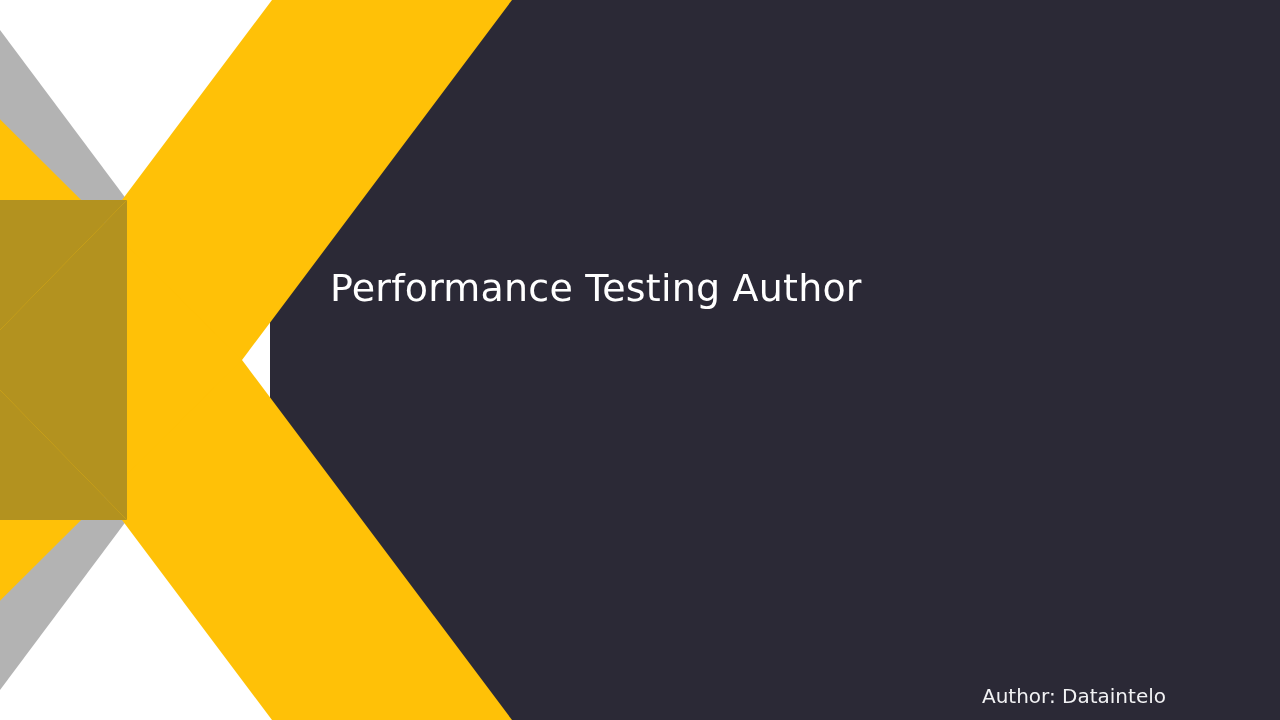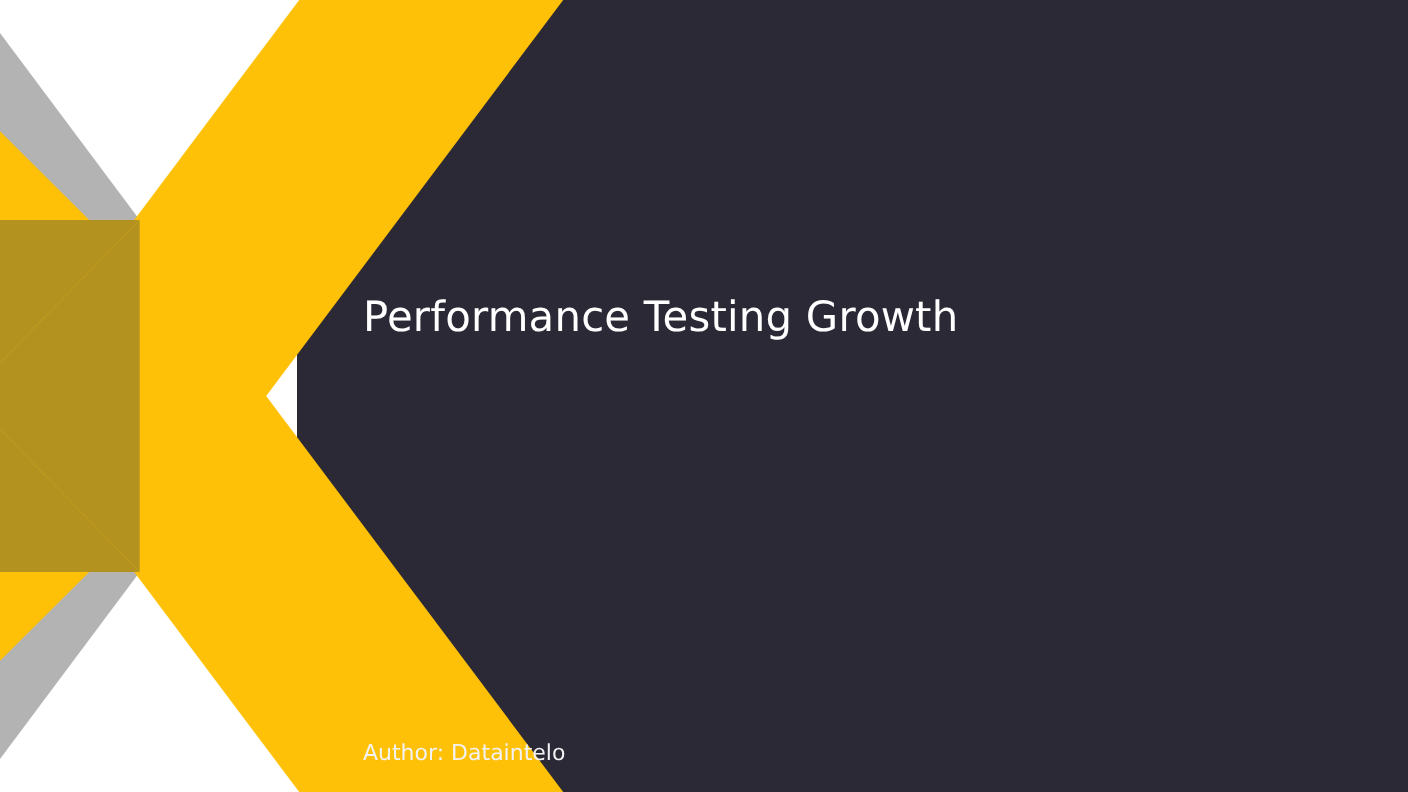--- a/index.html
+++ b/index.html
@@ -59,22 +59,22 @@
     font-weight: 400;
     line-height: 44px;
     letter-spacing: 0.1px;
   }
 
   #author {
     position: absolute;
     left: 330px;
     top: 670px;
     width: 824px;
-    margin: 0;
-    text-align: left;
+    margin: 12px;
+    text-align: right;
     color: #f2f2f4;
     font-size: 20px;
     font-weight: 400;
     line-height: 28px;
   }
 </style>
 </head>
 <body>
 
 <div id="slide">
@@ -94,20 +94,20 @@
     <polygon fill="#ffc107" points="242,360 -120,0 -360,0 2,360"></polygon>
     <polygon fill="#ffc107" points="242,360 -120,720 -360,720 2,360"></polygon>
 
     <polygon fill="#b3921f" points="127,200 127,520 0,390 0,330"></polygon>
     <polygon fill="#b3921f" points="127,200 0,330 0,200"></polygon>
     <polygon fill="#b3921f" points="127,520 0,390 0,520"></polygon>
   </svg>
 
   <div id="content">
 
-    <h1 id="title">Performance Testing Growth</h1>
+    <h1 id="title">Performance Testing Author</h1>
 
 
     <p id="author">Author: Dataintelo</p>
 
   </div>
 
 </div>
 
 </body></html>

